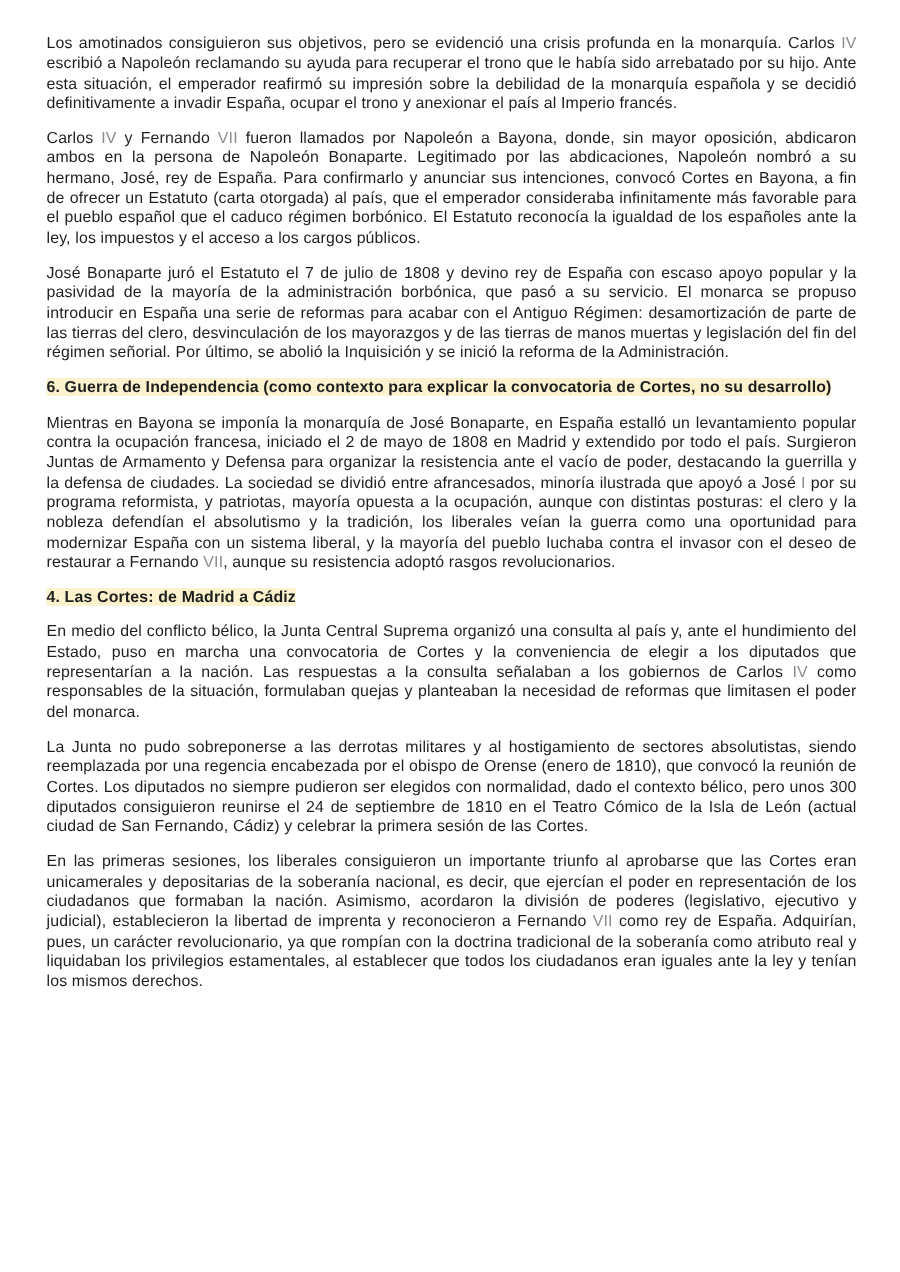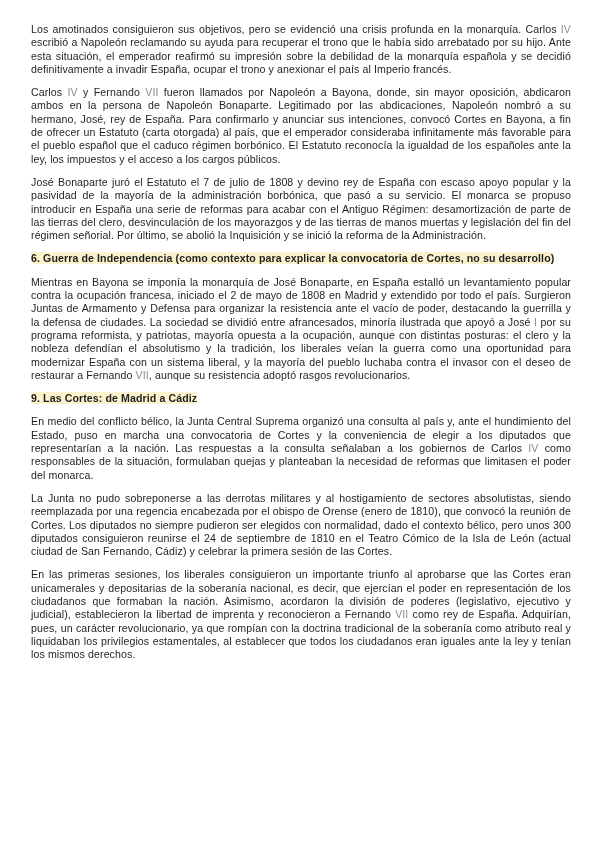--- a/index.html
+++ b/index.html
@@ -45,18 +45,18 @@
 </head>
 <body>
 
 <div class="page">
   <div class="content">
       <p class="paragraph"><span>Los amotinados consiguieron sus objetivos, pero se evidenció una crisis profunda en la monarquía. Carlos </span><span class="muted">IV</span><span> escribió a Napoleón reclamando su ayuda para recuperar el trono que le había sido arrebatado por su hijo. Ante esta situación, el emperador reafirmó su impresión sobre la debilidad de la monarquía española y se decidió definitivamente a invadir España, ocupar el trono y anexionar el país al Imperio francés.</span></p>
       <p class="paragraph"><span>Carlos </span><span class="muted">IV</span><span> y Fernando </span><span class="muted">VII</span><span> fueron llamados por Napoleón a Bayona, donde, sin mayor oposición, abdicaron ambos en la persona de Napoleón Bonaparte. Legitimado por las abdicaciones, Napoleón nombró a su hermano, José, rey de España. Para confirmarlo y anunciar sus intenciones, convocó Cortes en Bayona, a fin de ofrecer un Estatuto (carta otorgada) al país, que el emperador consideraba infinitamente más favorable para el pueblo español que el caduco régimen borbónico. El Estatuto reconocía la igualdad de los españoles ante la ley, los impuestos y el acceso a los cargos públicos.</span></p>
       <p class="paragraph"><span>José Bonaparte juró el Estatuto el 7 de julio de 1808 y devino rey de España con escaso apoyo popular y la pasividad de la mayoría de la administración borbónica, que pasó a su servicio. El monarca se propuso introducir en España una serie de reformas para acabar con el Antiguo Régimen: desamortización de parte de las tierras del clero, desvinculación de los mayorazgos y de las tierras de manos muertas y legislación del fin del régimen señorial. Por último, se abolió la Inquisición y se inició la reforma de la Administración.</span></p>
       <h3 class="heading"><span>6. Guerra de Independencia (como contexto para explicar la convocatoria de Cortes, no su desarrollo)</span></h3>
       <p class="paragraph"><span>Mientras en Bayona se imponía la monarquía de José Bonaparte, en España estalló un levantamiento popular contra la ocupación francesa, iniciado el 2 de mayo de 1808 en Madrid y extendido por todo el país. Surgieron Juntas de Armamento y Defensa para organizar la resistencia ante el vacío de poder, destacando la guerrilla y la defensa de ciudades. La sociedad se dividió entre afrancesados, minoría ilustrada que apoyó a José </span><span class="muted">I</span><span> por su programa reformista, y patriotas, mayoría opuesta a la ocupación, aunque con distintas posturas: el clero y la nobleza defendían el absolutismo y la tradición, los liberales veían la guerra como una oportunidad para modernizar España con un sistema liberal, y la mayoría del pueblo luchaba contra el invasor con el deseo de restaurar a Fernando </span><span class="muted">VII</span><span>, aunque su resistencia adoptó rasgos revolucionarios.</span></p>
-      <h3 class="heading"><span>9. Las Cortes: de Madrid a Cádiz</span></h3>
+      <h3 class="heading"><span>4. Las Cortes: de Madrid a Cádiz</span></h3>
       <p class="paragraph"><span>En medio del conflicto bélico, la Junta Central Suprema organizó una consulta al país y, ante el hundimiento del Estado, puso en marcha una convocatoria de Cortes y la conveniencia de elegir a los diputados que representarían a la nación. Las respuestas a la consulta señalaban a los gobiernos de Carlos </span><span class="muted">IV</span><span> como responsables de la situación, formulaban quejas y planteaban la necesidad de reformas que limitasen el poder del monarca.</span></p>
       <p class="paragraph"><span>La Junta no pudo sobreponerse a las derrotas militares y al hostigamiento de sectores absolutistas, siendo reemplazada por una regencia encabezada por el obispo de Orense (enero de 1810), que convocó la reunión de Cortes. Los diputados no siempre pudieron ser elegidos con normalidad, dado el contexto bélico, pero unos 300 diputados consiguieron reunirse el 24 de septiembre de 1810 en el Teatro Cómico de la Isla de León (actual ciudad de San Fernando, Cádiz) y celebrar la primera sesión de las Cortes.</span></p>
       <p class="paragraph"><span>En las primeras sesiones, los liberales consiguieron un importante triunfo al aprobarse que las Cortes eran unicamerales y depositarias de la soberanía nacional, es decir, que ejercían el poder en representación de los ciudadanos que formaban la nación. Asimismo, acordaron la división de poderes (legislativo, ejecutivo y judicial), establecieron la libertad de imprenta y reconocieron a Fernando </span><span class="muted">VII</span><span> como rey de España. Adquirían, pues, un carácter revolucionario, ya que rompían con la doctrina tradicional de la soberanía como atributo real y liquidaban los privilegios estamentales, al establecer que todos los ciudadanos eran iguales ante la ley y tenían los mismos derechos.</span></p>
     </div>
 </div>
 
 </body></html>

